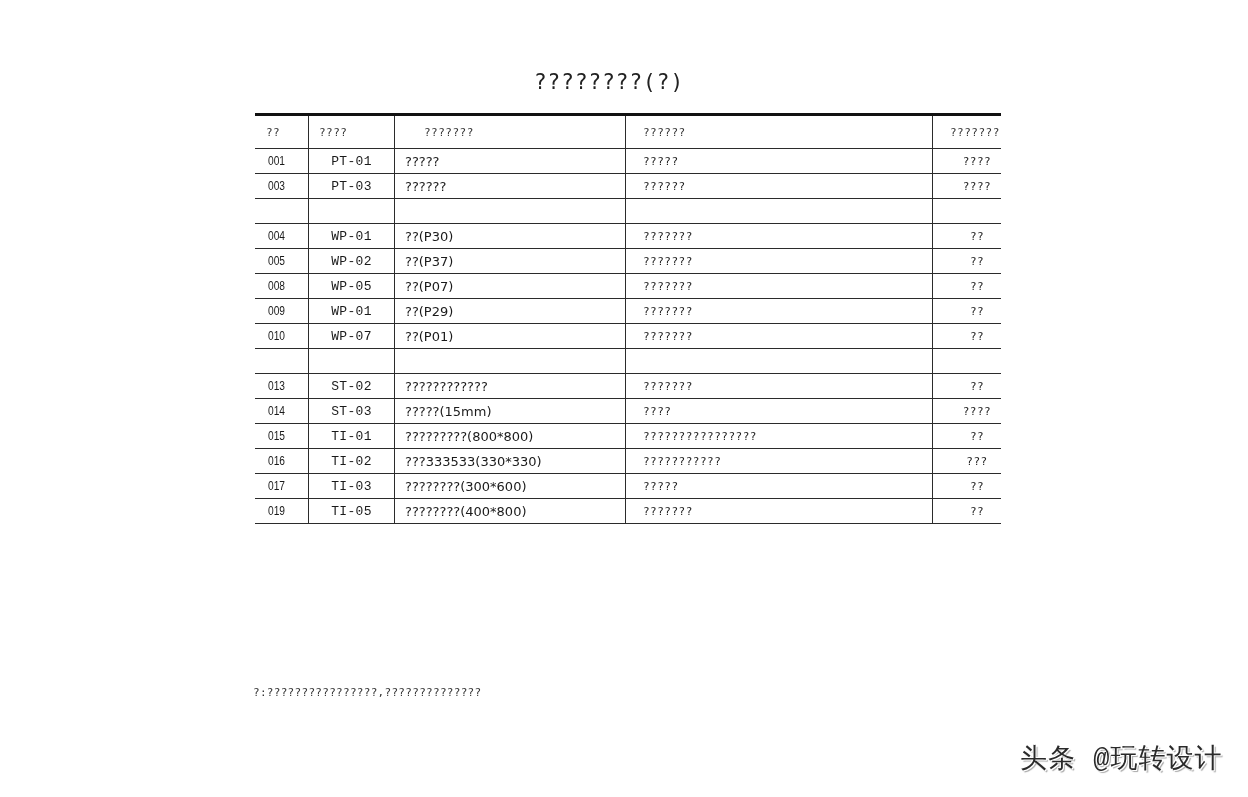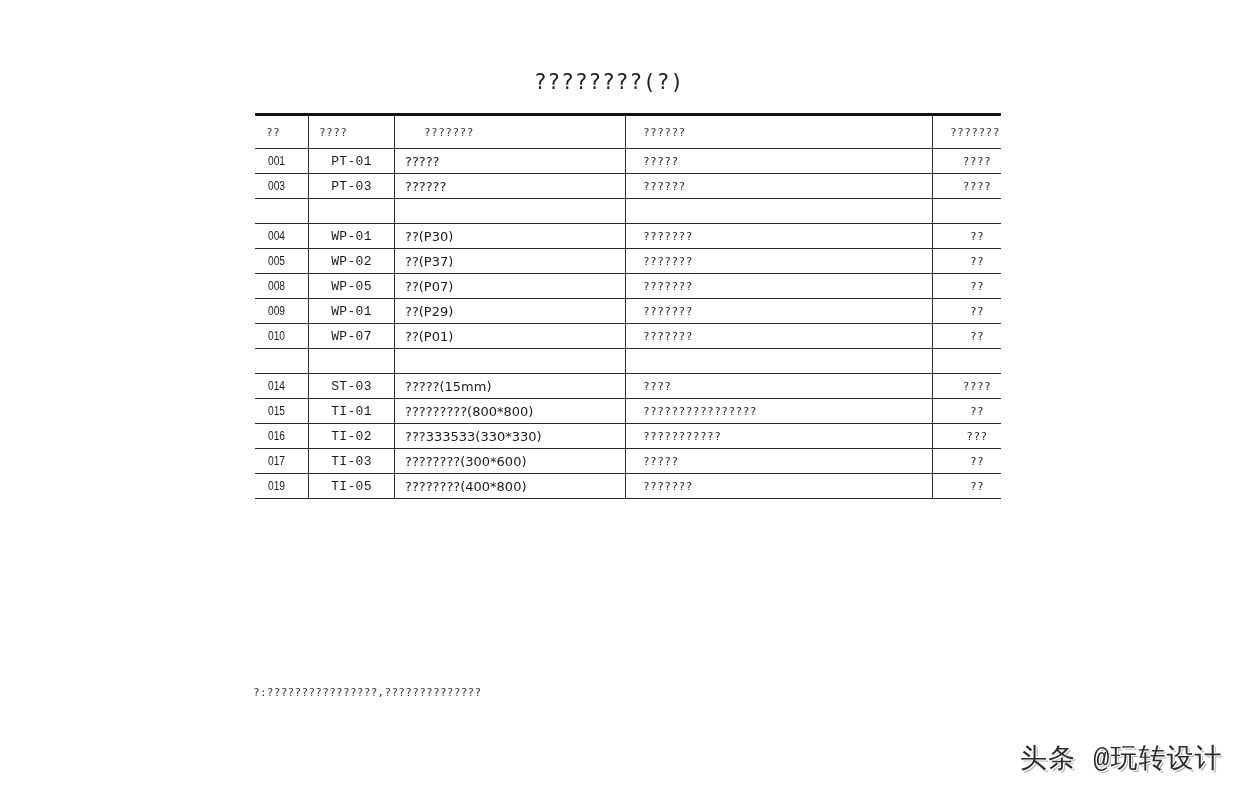--- a/index.html
+++ b/index.html
@@ -105,20 +105,27 @@
         <td class="c5">??</td>
       </tr>
       <tr>
         <td class="c1"><span></span></td>
         <td class="c2"></td>
         <td class="c3"></td>
         <td class="c4"></td>
         <td class="c5"></td>
       </tr>
       <tr>
+        <td class="c1"><span>013</span></td>
+        <td class="c2">ST-02</td>
+        <td class="c3">????????????</td>
+        <td class="c4">???????</td>
+        <td class="c5">??</td>
+      </tr>
+      <tr>
         <td class="c1"><span>014</span></td>
         <td class="c2">ST-03</td>
         <td class="c3">?????(15mm)</td>
         <td class="c4">????</td>
         <td class="c5">????</td>
       </tr>
       <tr>
         <td class="c1"><span>015</span></td>
         <td class="c2">TI-01</td>
         <td class="c3">?????????(800*800)</td>

